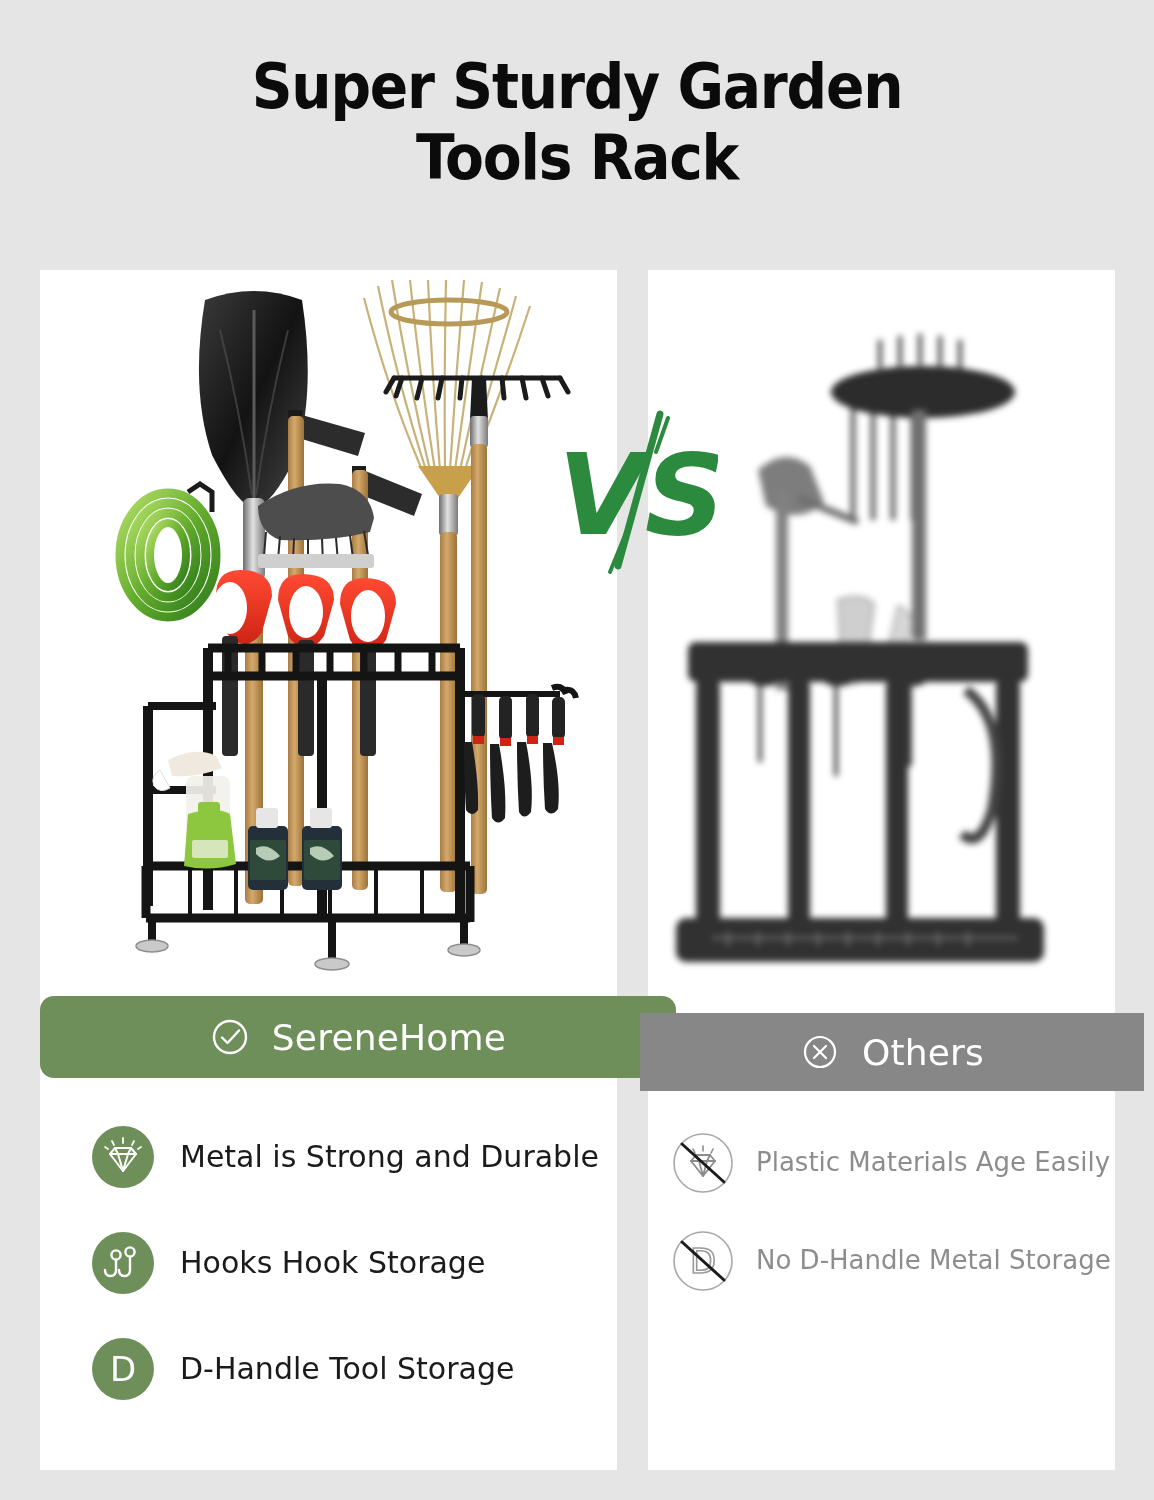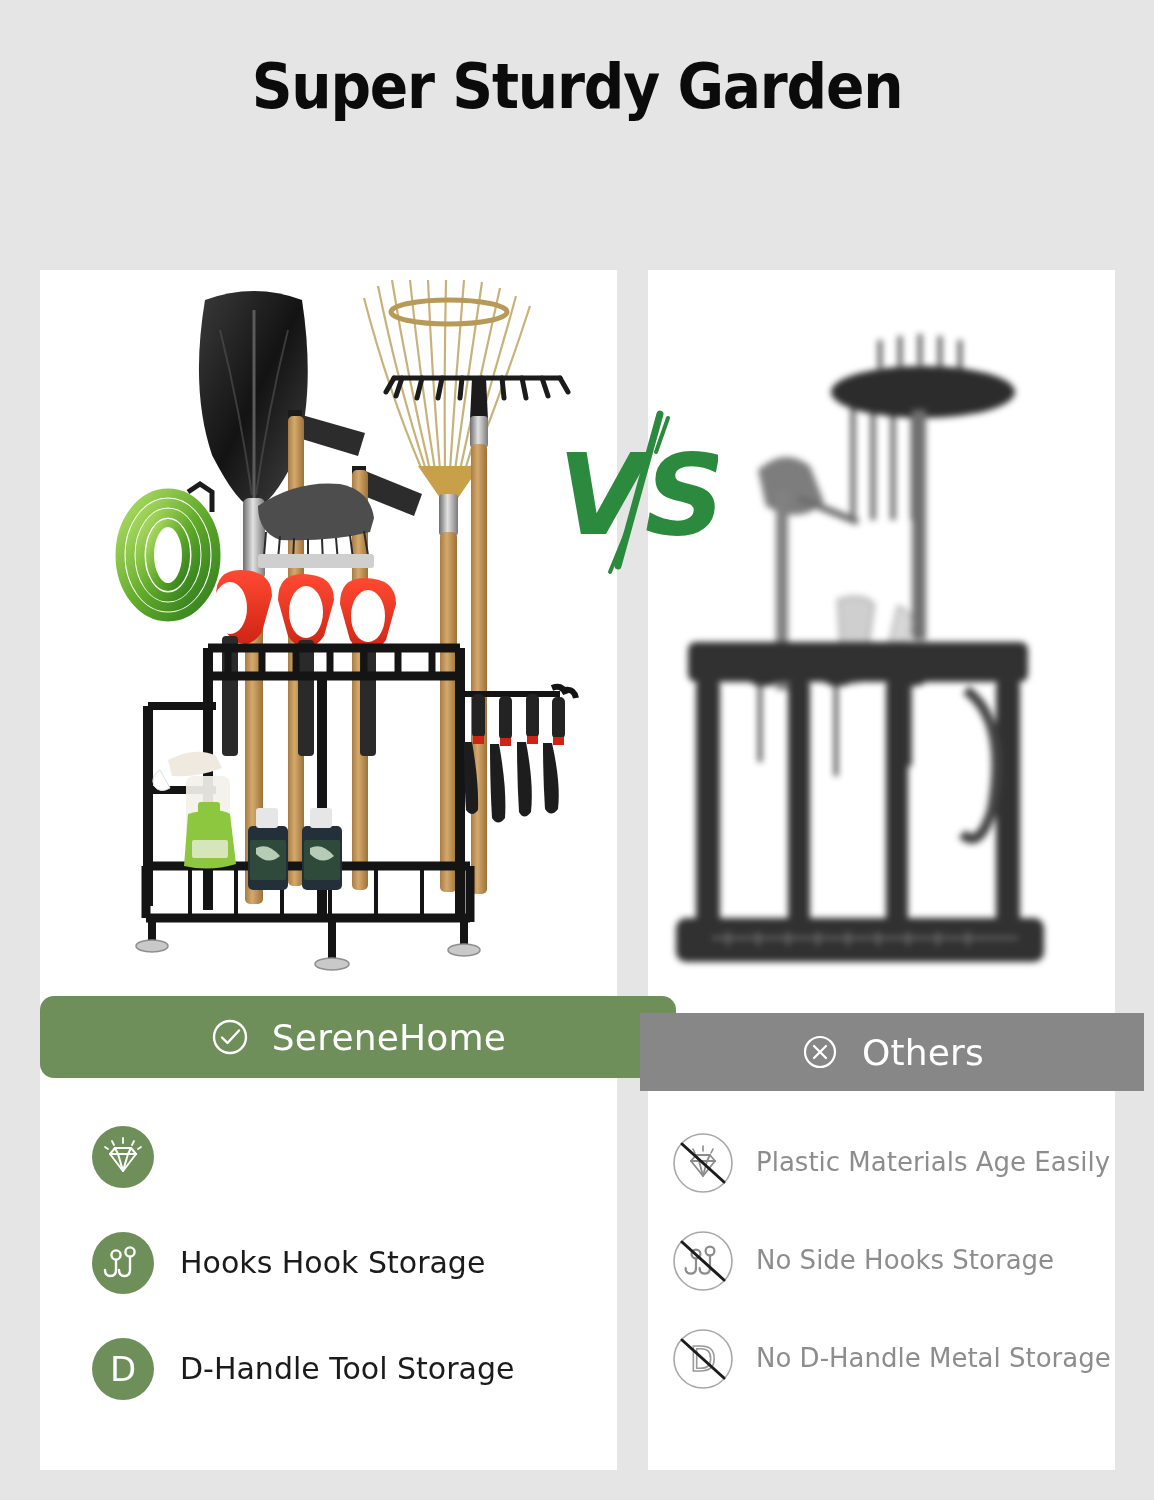--- a/index.html
+++ b/index.html
@@ -130,20 +130,21 @@
     fill: none;
     stroke: #9a9a9a;
     stroke-width: 1.6;
   }
 </style>
 </head>
 <body>
 
 <h1 class="page-title">
   <span>Super Sturdy Garden</span><br>
+  <span>Tools Rack</span>
 </h1>
 
 <div class="card card-left"></div>
 <div class="card card-right"></div>
 <div class="col-divider"></div>
 
 <div class="photo-area photo-left">
   <svg width="577" height="720" viewBox="0 0 577 720" xmlns="http://www.w3.org/2000/svg">
     <defs>
       <linearGradient id="wood" x1="0" y1="0" x2="1" y2="0">
@@ -475,20 +476,21 @@
         <path d="M18 28 L44 28"></path>
       </g>
       <g stroke="#ffffff" stroke-width="1.8" stroke-linecap="round">
         <path d="M31 17 L31 12"></path>
           <path d="M22 19 L20 15"></path>
           <path d="M40 19 L42 15"></path>
         <path d="M16 23 L13 21"></path>
           <path d="M46 23 L49 21"></path>
       </g>
     </svg>
+    <span class="feat-text">Metal is Strong and Durable</span>
   </div>
 
   <div class="feature-row">
     <svg class="feat-icon" viewBox="0 0 62 62">
       <circle cx="31" cy="31" r="31" fill="#6f8f5a"></circle>
       <g fill="none" stroke="#ffffff" stroke-width="2.4" stroke-linecap="round">
         <circle cx="24" cy="23" r="4.6"></circle>
         <path d="M24 27.6 L24 38 q0 6 -5.5 6 q-5.5 0 -5.5 -6"></path>
         <circle cx="38" cy="20" r="4.6"></circle>
         <path d="M38 24.6 L38 38 q0 6 -5.5 6 q-5.5 0 -5.5 -6"></path>
@@ -521,33 +523,20 @@
       <g stroke="#8c8c8c" stroke-width="1.6" stroke-linecap="round">
         <path d="M31 19 L31 14"></path>
           <path d="M23 21 L21 17"></path>
           <path d="M39 21 L41 17"></path>
       </g>
       <path d="M10 12 L52 50" stroke="#1c1c1c" stroke-width="3" stroke-linecap="round"></path>
     </svg>
     <span class="feat-text">Plastic Materials Age Easily</span>
   </div>
 
-  <div class="feature-row">
-    <svg class="feat-icon" viewBox="0 0 62 62">
-      <circle cx="31" cy="31" r="29" fill="none" stroke="#a8a8a8" stroke-width="1.6"></circle>
-      <g fill="none" stroke="#8c8c8c" stroke-width="2.2" stroke-linecap="round">
-        <circle cx="24" cy="24" r="4.4"></circle>
-        <path d="M24 28.4 L24 38 q0 5.6 -5.2 5.6 q-5.2 0 -5.2 -5.6"></path>
-        <circle cx="38" cy="21" r="4.4"></circle>
-        <path d="M38 25.4 L38 38 q0 5.6 -5.2 5.6 q-5.2 0 -5.2 -5.6"></path>
-      </g>
-      <path d="M10 12 L52 50" stroke="#1c1c1c" stroke-width="3" stroke-linecap="round"></path>
-    </svg>
-    <span class="feat-text">No Side Hooks Storage</span>
-  </div>
 
   <div class="feature-row">
     <svg class="feat-icon" viewBox="0 0 62 62">
       <circle cx="31" cy="31" r="29" fill="none" stroke="#a8a8a8" stroke-width="1.6"></circle>
       <text class="letter-d-out" x="31" y="43" text-anchor="middle">D</text>
       <path d="M10 12 L52 50" stroke="#1c1c1c" stroke-width="3" stroke-linecap="round"></path>
     </svg>
     <span class="feat-text">No D-Handle Metal Storage</span>
   </div>
 

